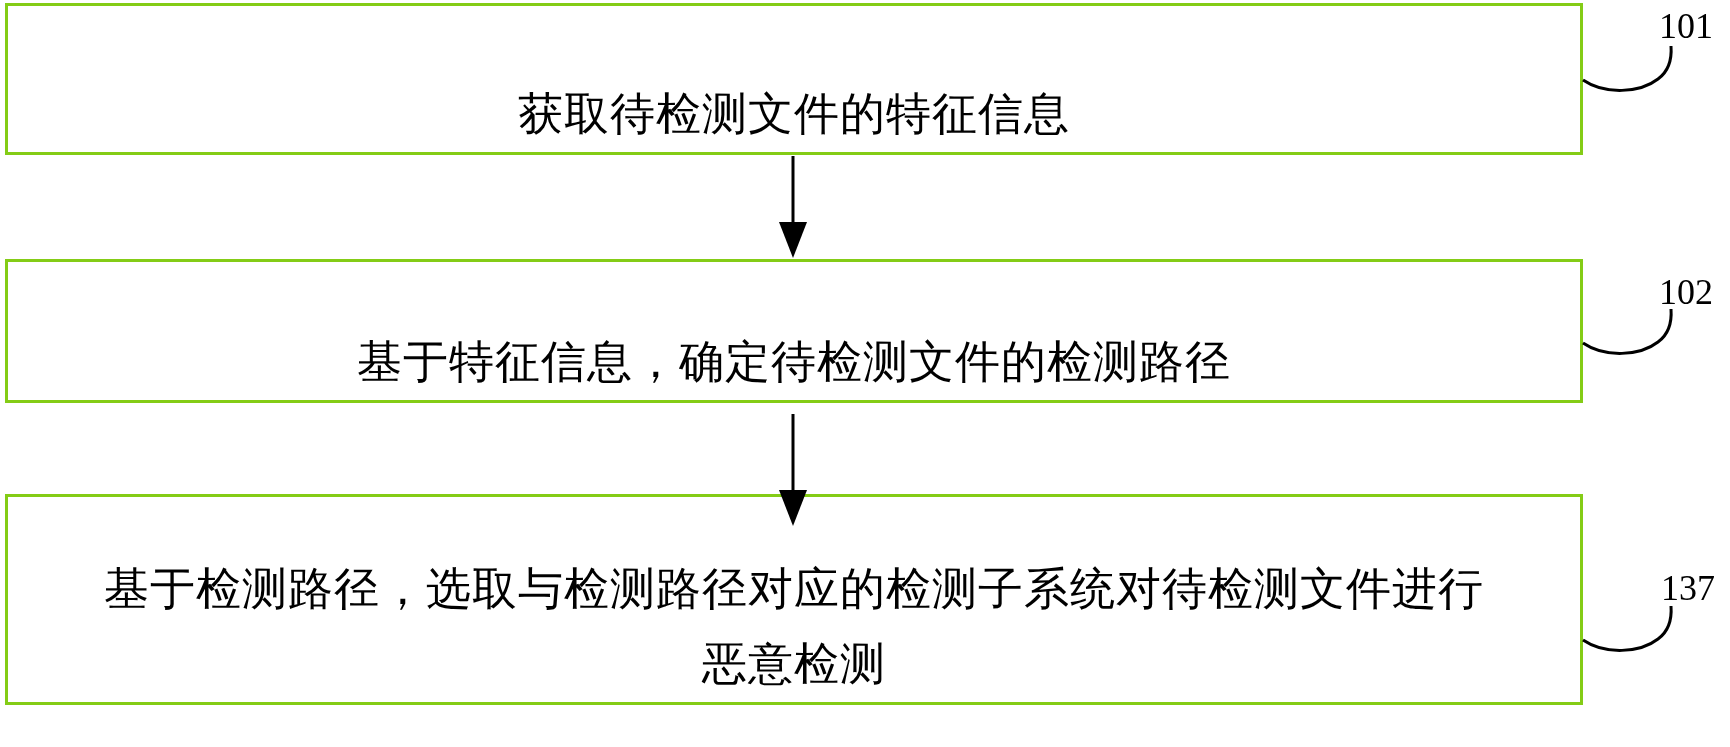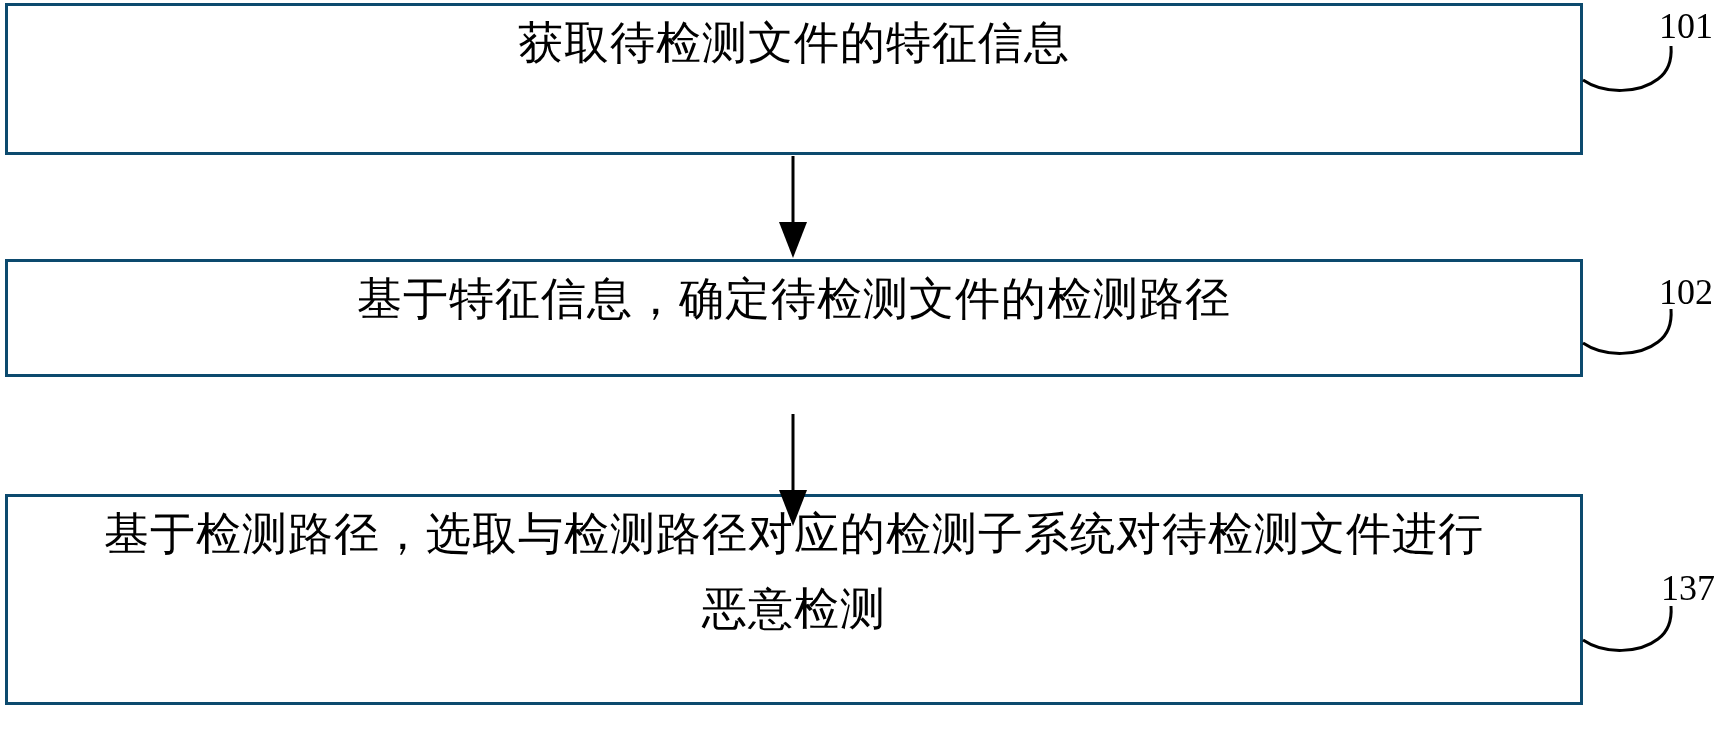--- a/index.html
+++ b/index.html
@@ -14,35 +14,35 @@
     background: #ffffff;
     font-family: "Liberation Serif", serif;
     color: #000000;
     overflow: hidden;
   }
   .step-box {
     position: absolute;
     left: 5px;
     width: 1578px;
     box-sizing: border-box;
-    border: 3px solid #0c4a6e;
+    border: 3px solid #84cc16;
     background: #ffffff;
     display: flex;
-    align-items: flex-start;
+    align-items: flex-end;
     justify-content: center;
   }
   .step-box .step-text {
     font-size: 45px;
     line-height: 75px;
     text-align: center;
     letter-spacing: 1px;
     color: #000000;
   }
   #box-101 { top: 3px;   height: 152px; }
-  #box-102 { top: 259px; height: 118px; }
+  #box-102 { top: 259px; height: 144px; }
   #box-103 { top: 494px; height: 211px; }
   #box-103 .step-text { max-width: 1400px; }
 
   .ref-label {
     position: absolute;
     font-size: 36px;
     line-height: 44px;
     font-family: "Liberation Serif", serif;
     color: #000000;
   }

